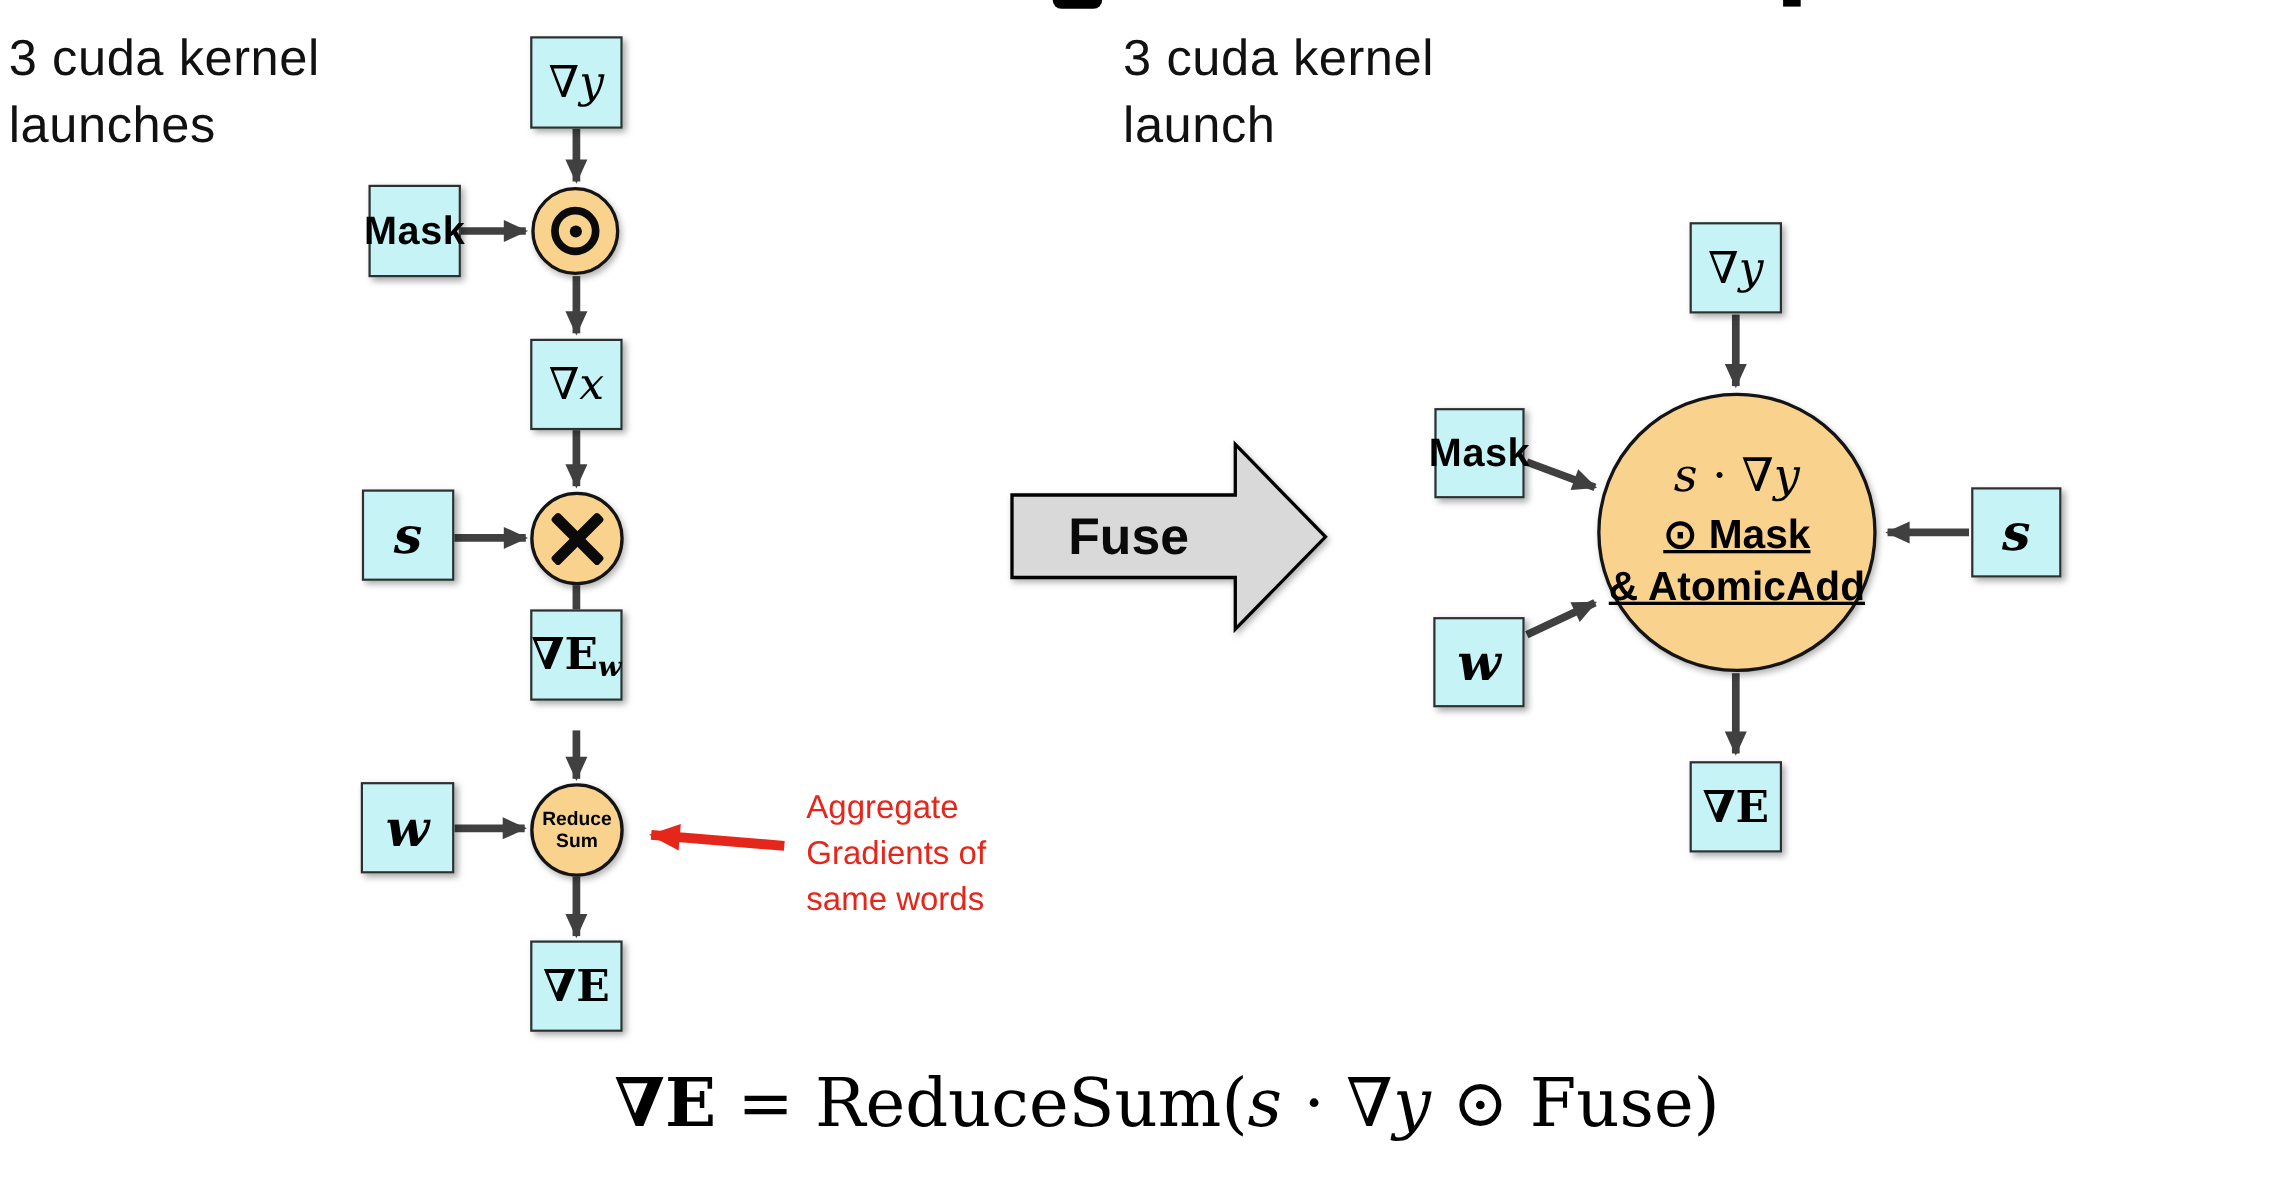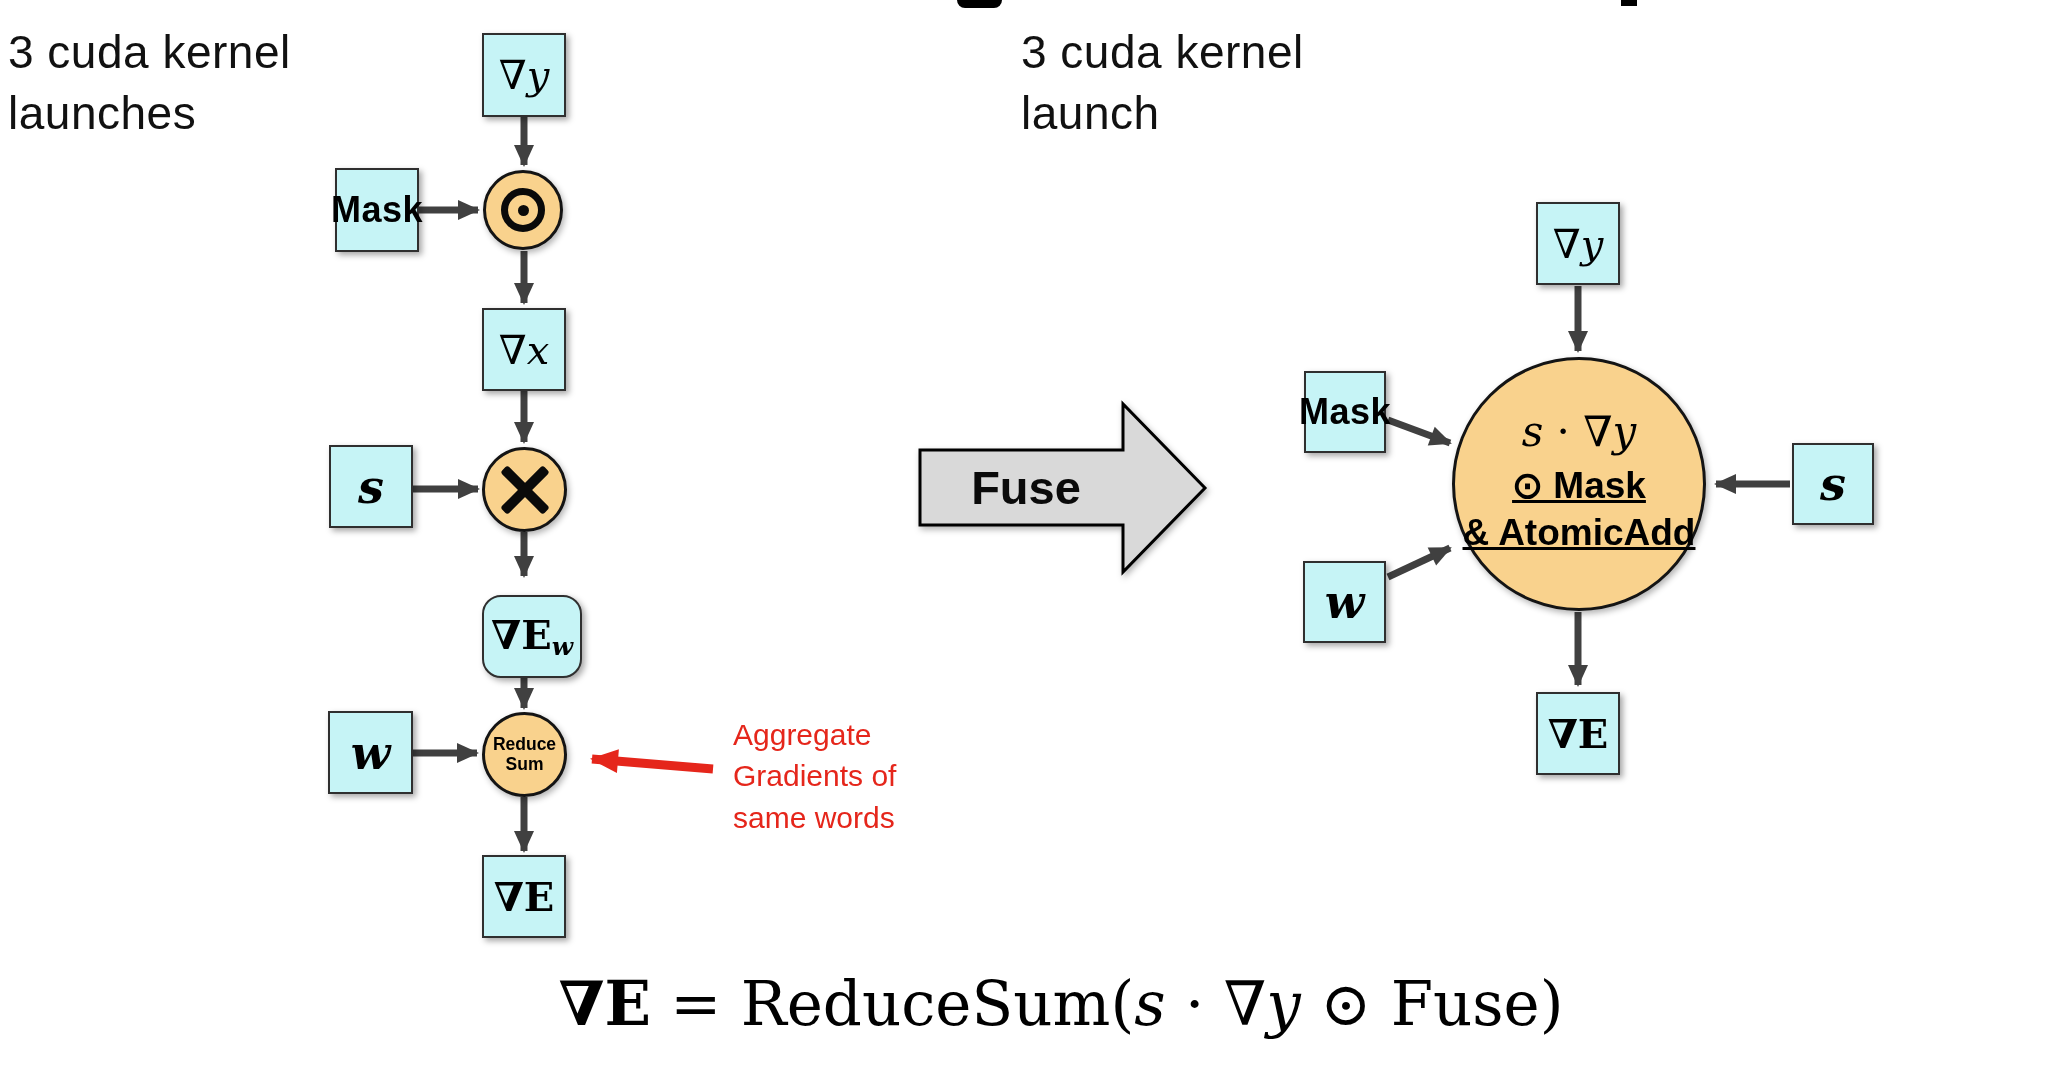--- a/index.html
+++ b/index.html
@@ -112,21 +112,21 @@
     <span class="math m46 it b">s</span>
   </div>
 
   <div class="node" style="left:482px;top:447px;width:85px;height:85px;">
     <span class="xwrap">
         <span class="xbar r45"></span>
         <span class="xbar r135"></span>
       </span>
   </div>
 
-  <div class="box" style="left:482px;top:595px;width:100px;height:83px;border-radius:19px;">
+  <div class="box" style="left:482px;top:554px;width:84px;height:83px;">
     <span class="math m40 b"><span>∇</span><span>E</span><span class="sub">w</span></span>
   </div>
 
   <div class="box" style="left:328px;top:711px;width:85px;height:83px;">
     <span class="math m46 it b">w</span>
   </div>
 
   <div class="node" style="left:482px;top:712px;width:85px;height:85px;">
     <span class="rslbl">Reduce
 Sum</span>

